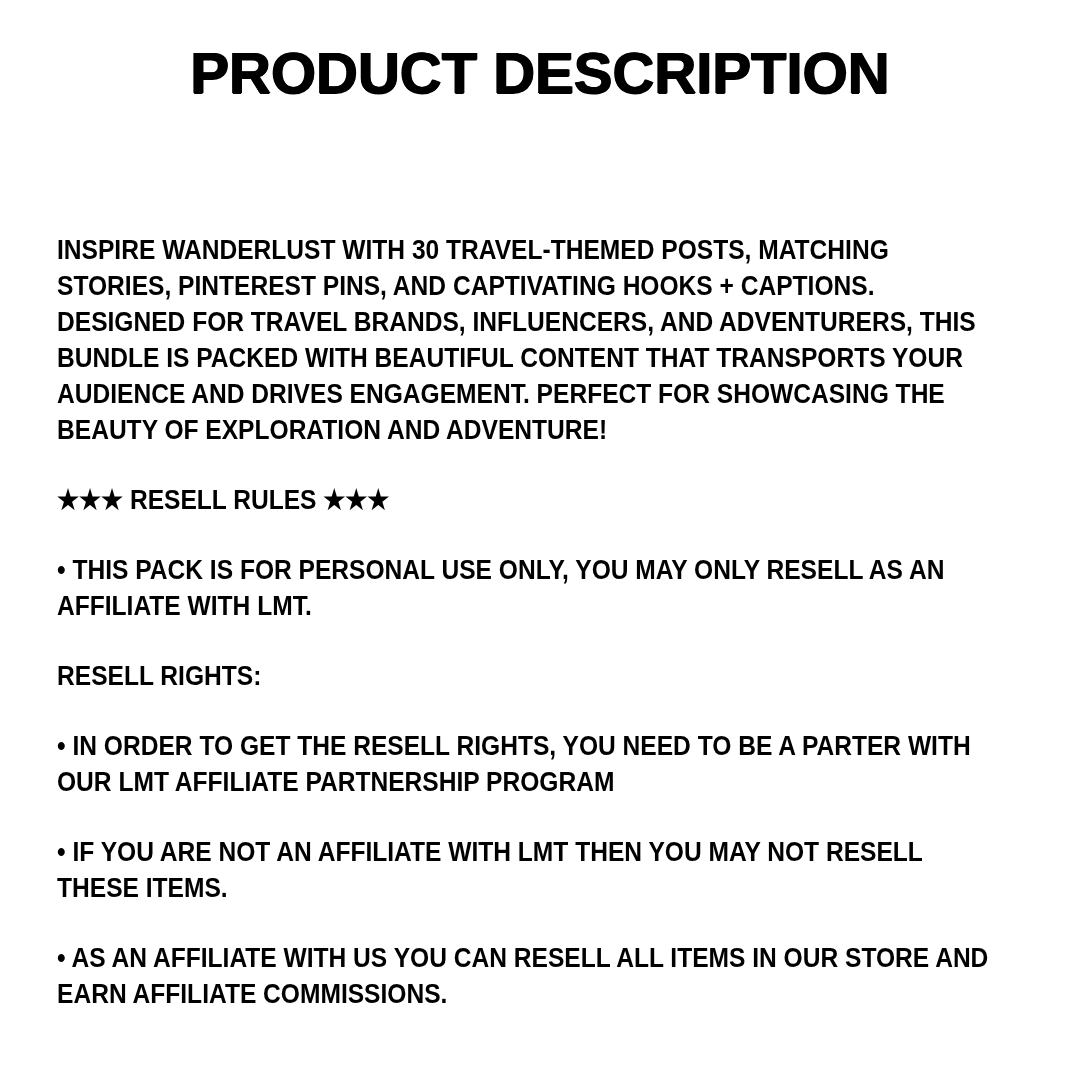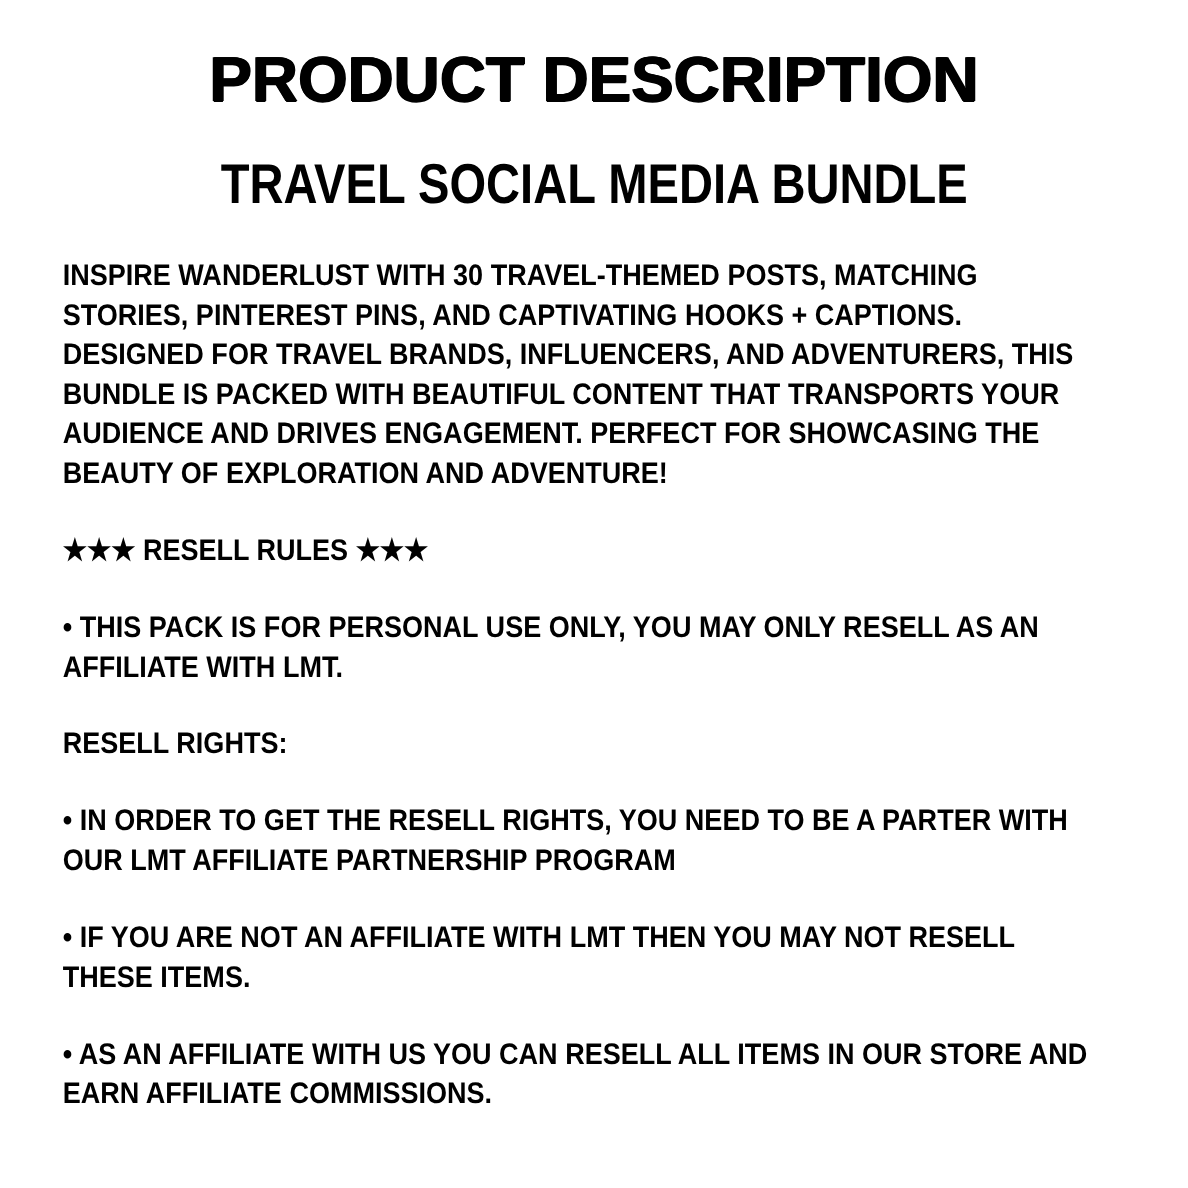--- a/index.html
+++ b/index.html
@@ -64,21 +64,20 @@
     transform-origin: left top;
   }
 </style>
 </head>
 <body>
 
 <div class="page">
 
   <h1 class="page-title">PRODUCT DESCRIPTION</h1>
 
-  <h2 class="page-subtitle"><span class="condense">TRAVEL SOCIAL MEDIA BUNDLE</span></h2>
 
   <div class="body-text">
     <p>INSPIRE WANDERLUST WITH 30 TRAVEL-THEMED POSTS, MATCHING
 STORIES, PINTEREST PINS, AND CAPTIVATING HOOKS + CAPTIONS.
 DESIGNED FOR TRAVEL BRANDS, INFLUENCERS, AND ADVENTURERS, THIS
 BUNDLE IS PACKED WITH BEAUTIFUL CONTENT THAT TRANSPORTS YOUR
 AUDIENCE AND DRIVES ENGAGEMENT. PERFECT FOR SHOWCASING THE
 BEAUTY OF EXPLORATION AND ADVENTURE!</p>
 
     <p>★★★ RESELL RULES ★★★</p>

